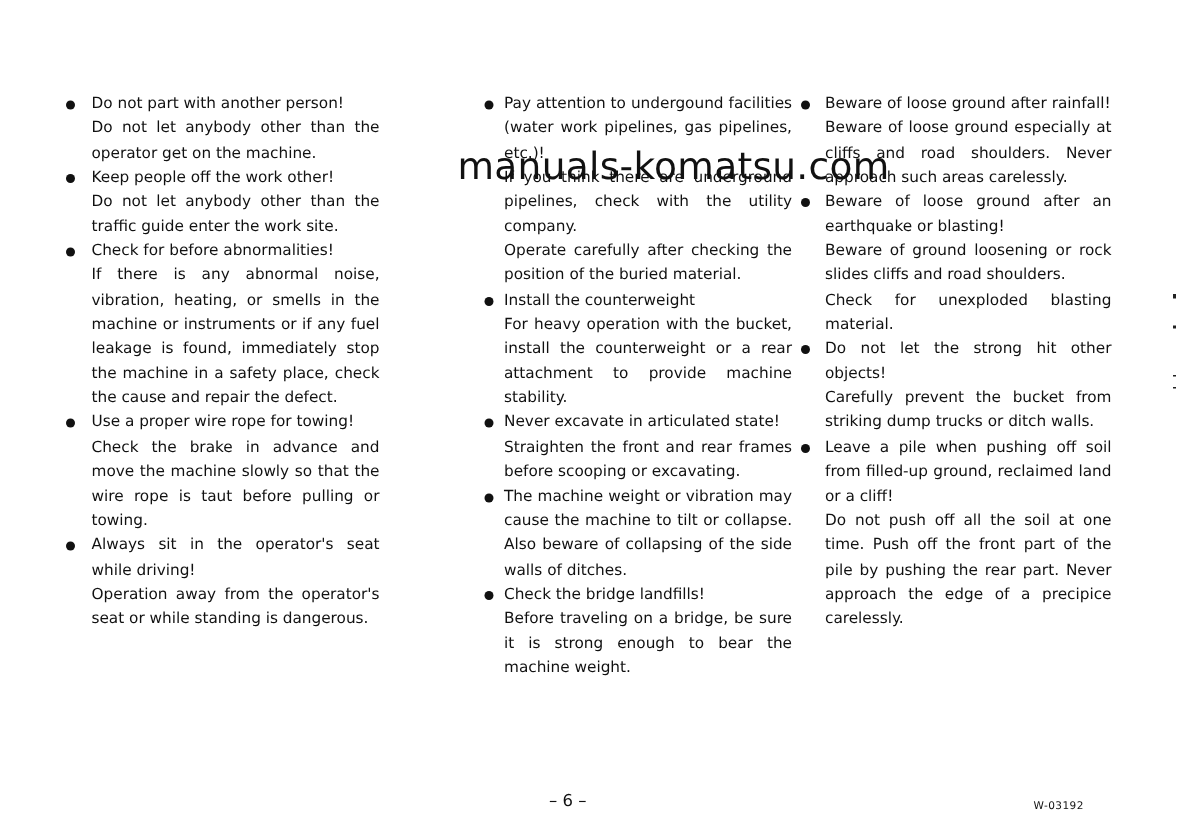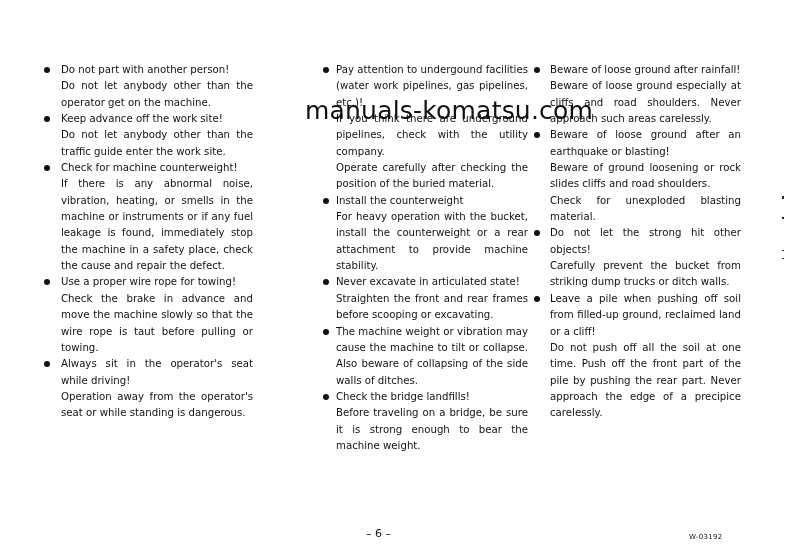--- a/index.html
+++ b/index.html
@@ -26,26 +26,26 @@
 <body>
 
 <div class="col col1">
   <div class="item">
     <span class="bullet"></span>
     <span class="p">Do not part with another person!</span>
     <span class="p">Do not let anybody other than the operator get on the machine.</span>
   </div>
   <div class="item">
     <span class="bullet"></span>
-    <span class="p">Keep advance off the work site!</span>
+    <span class="p">Keep people off the work other!</span>
     <span class="p">Do not let anybody other than the traffic guide enter the work site.</span>
   </div>
   <div class="item">
     <span class="bullet"></span>
-    <span class="p">Check for machine counterweight!</span>
+    <span class="p">Check for before abnormalities!</span>
     <span class="p">If there is any abnormal noise, vibration, heating, or smells in the machine or instruments or if any fuel leakage is found, immediately stop the machine in a safety place, check the cause and repair the defect.</span>
   </div>
   <div class="item">
     <span class="bullet"></span>
     <span class="p">Use a proper wire rope for towing!</span>
     <span class="p">Check the brake in advance and move the machine slowly so that the wire rope is taut before pulling or towing.</span>
   </div>
   <div class="item">
     <span class="bullet"></span>
     <span class="p">Always sit in the operator's seat while driving!</span>

